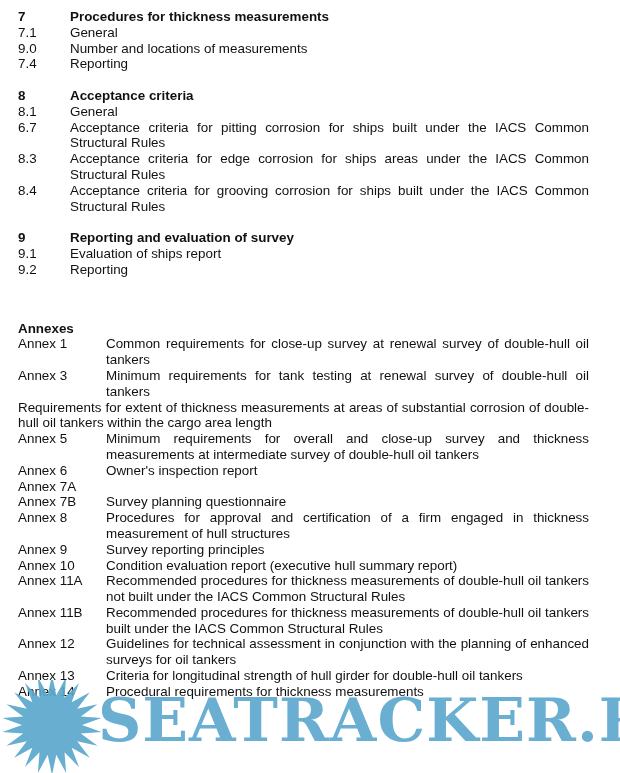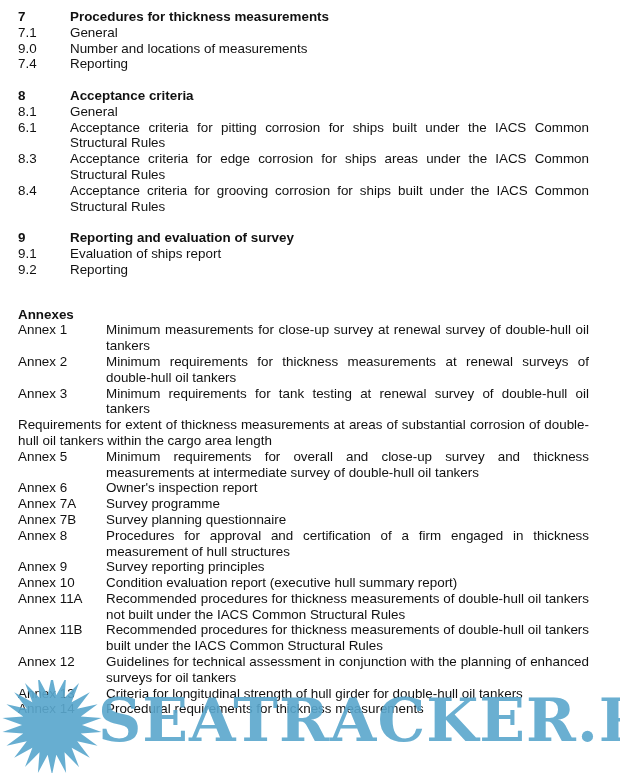--- a/index.html
+++ b/index.html
@@ -6,21 +6,21 @@
   body {
     width: 620px; height: 773px; position: relative; overflow: hidden;
     font-family: "Liberation Sans", sans-serif; font-size: 13.4px; color: #111;
   }
   .doc { position: absolute; left: 18px; top: 9px; width: 571px; }
   .row { display: flex; line-height: 15.8px; }
   .num { width: 52px; flex: none; }
   .txt { flex: 1; text-align: justify; text-align-last: left; }
   .bold { font-weight: bold; }
   .section { margin-bottom: 15.8px; }
-  .annex-title { font-weight: bold; line-height: 15.8px; margin-top: 29px; }
+  .annex-title { font-weight: bold; line-height: 15.8px; margin-top: 43px; }
   .annex .num { width: 88px; }
   .watermark { position: absolute; left: 0; top: 680px; width: 620px; height: 93px; pointer-events: none; }
   .wm-text {
     position: absolute; left: 98px; top: 690px; font-family: "DejaVu Serif", serif;
     font-weight: bold; font-size: 60px; letter-spacing: 1px; color: #5aa7cd; opacity: 0.9;
     line-height: 60px; white-space: nowrap;
   }
 </style>
 </head>
 <body>
@@ -49,21 +49,21 @@
   <div class="section">
     <div class="row bold">
       <span class="num">8</span>
       <span class="txt">Acceptance criteria</span>
     </div>
     <div class="row">
         <span class="num">8.1</span>
         <span class="txt">General</span>
       </div>
     <div class="row">
-        <span class="num">6.1</span>
+        <span class="num">6.7</span>
         <span class="txt">Acceptance criteria for pitting corrosion for ships built under the IACS Common Structural Rules</span>
       </div>
     <div class="row">
         <span class="num">8.3</span>
         <span class="txt">Acceptance criteria for edge corrosion for ships areas under the IACS Common Structural Rules</span>
       </div>
     <div class="row">
         <span class="num">8.4</span>
         <span class="txt">Acceptance criteria for grooving corrosion for ships built under the IACS Common Structural Rules</span>
       </div>
@@ -81,44 +81,39 @@
     <div class="row">
         <span class="num">9.2</span>
         <span class="txt">Reporting</span>
       </div>
   </div>
 
   <div class="annex">
     <div class="annex-title">Annexes</div>
     <div class="row">
         <span class="num">Annex 1</span>
-        <span class="txt">Minimum measurements for close-up survey at renewal survey of double-hull oil tankers</span>
-      </div>
-    <div class="row">
-        <span class="num">Annex 2</span>
-        <span class="txt">Minimum requirements for thickness measurements at renewal surveys of double-hull oil tankers</span>
+        <span class="txt">Common requirements for close-up survey at renewal survey of double-hull oil tankers</span>
       </div>
     <div class="row">
         <span class="num">Annex 3</span>
         <span class="txt">Minimum requirements for tank testing at renewal survey of double-hull oil tankers</span>
       </div>
     <div class="row">
         <span class="txt">Requirements for extent of thickness measurements at areas of substantial corrosion of double-hull oil tankers within the cargo area length</span>
       </div>
     <div class="row">
         <span class="num">Annex 5</span>
         <span class="txt">Minimum requirements for overall and close-up survey and thickness measurements at intermediate survey of double-hull oil tankers</span>
       </div>
     <div class="row">
         <span class="num">Annex 6</span>
         <span class="txt">Owner's inspection report</span>
       </div>
     <div class="row">
         <span class="num">Annex 7A</span>
-        <span class="txt">Survey programme</span>
       </div>
     <div class="row">
         <span class="num">Annex 7B</span>
         <span class="txt">Survey planning questionnaire</span>
       </div>
     <div class="row">
         <span class="num">Annex 8</span>
         <span class="txt">Procedures for approval and certification of a firm engaged in thickness measurement of hull structures</span>
       </div>
     <div class="row">

